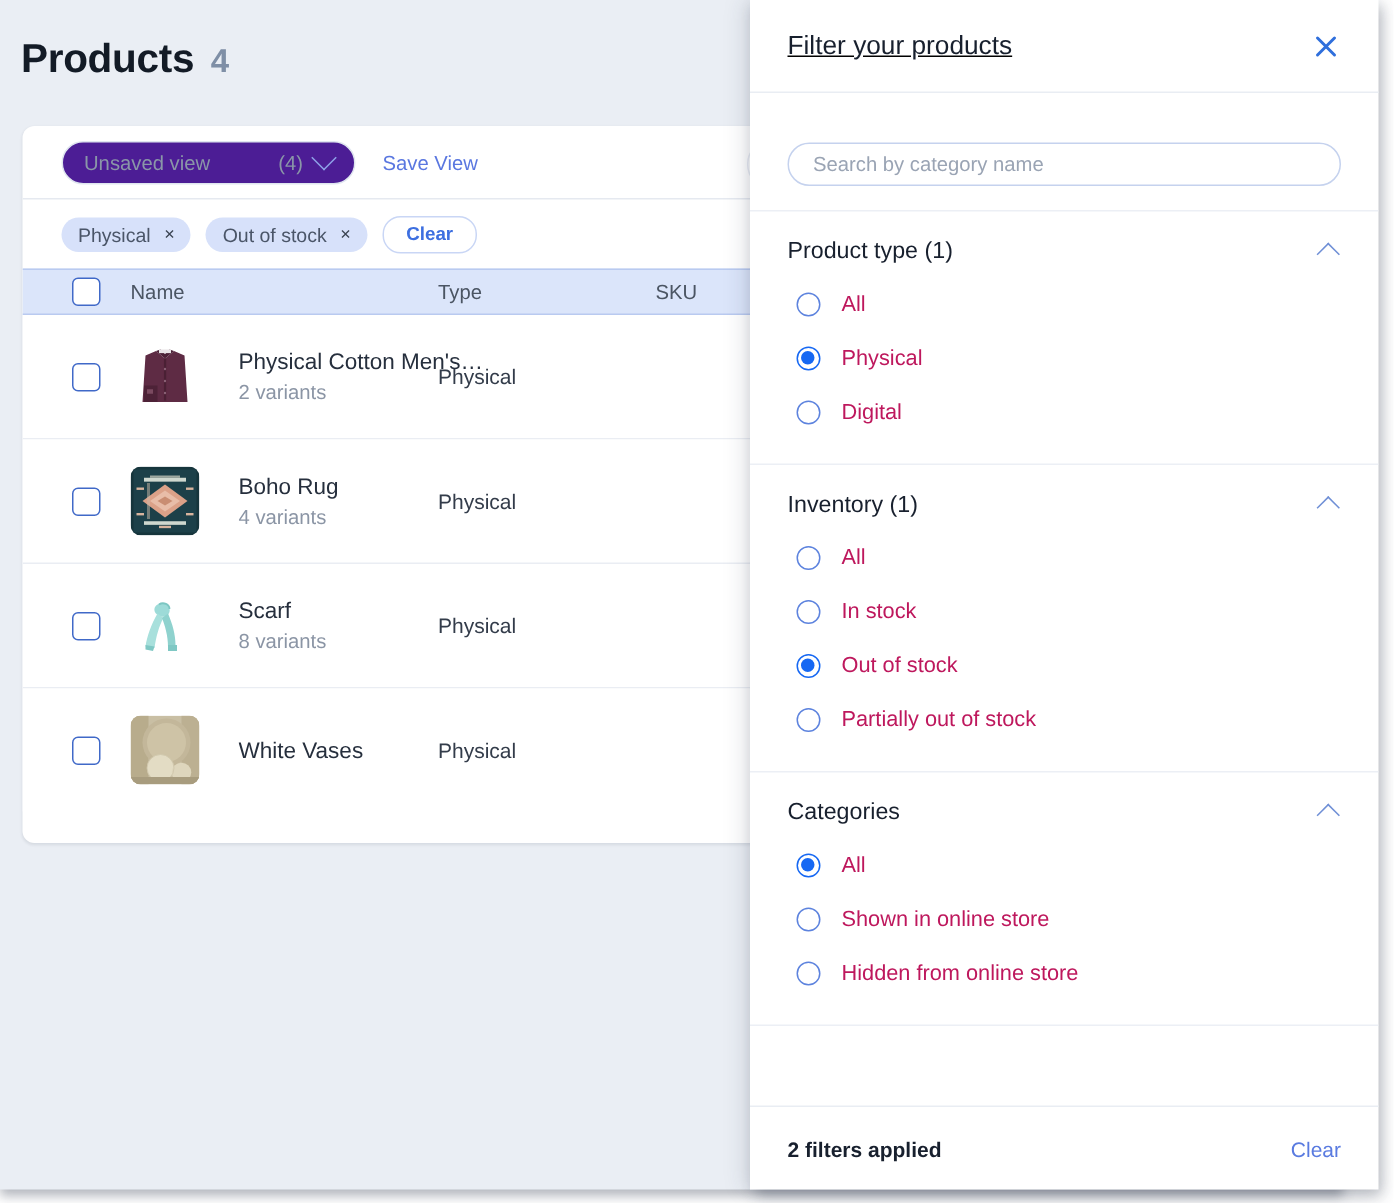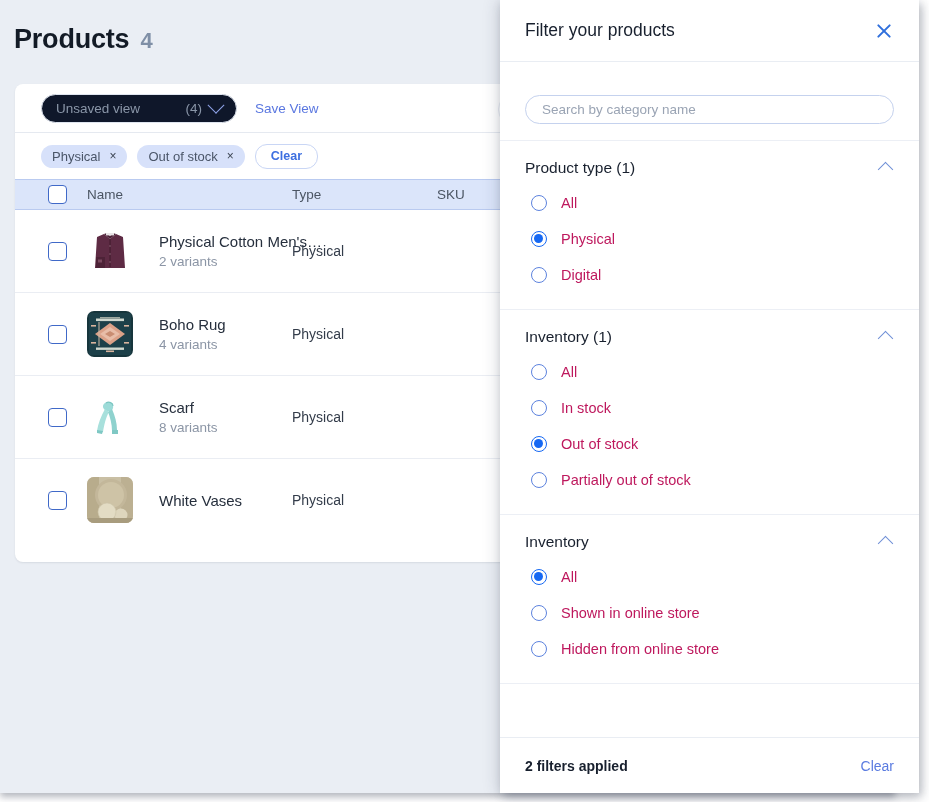--- a/index.html
+++ b/index.html
@@ -73,21 +73,21 @@
   }
   .view-select {
     height: 29px;
     min-width: 196px;
     border: 1px solid #dfe5ef;
     border-radius: 15px;
     display: flex;
     align-items: center;
     padding: 0 14px;
     box-sizing: border-box;
-    background: #0f172a;
+    background: #4c1d95;
     cursor: pointer;
   }
   .view-select .vs-label {
     font-size: 13.5px;
     color: #8a96a8;
     flex: 1;
   }
   .view-select .vs-count {
     font-size: 13.5px;
     color: #8a96a8;
@@ -222,20 +222,21 @@
     box-sizing: border-box;
   }
   .fp-header {
     height: 62px;
     display: flex;
     align-items: center;
     padding: 0 25px;
     border-bottom: 1px solid #e9edf3;
     box-sizing: border-box;
     flex-shrink: 0;
+    text-decoration: underline;
   }
   .fp-title {
     font-size: 17.5px;
     color: #18202e;
     flex: 1;
   }
   .close-x {
     width: 20px; height: 20px;
     position: relative;
     cursor: pointer;
@@ -569,21 +570,21 @@
           </div>
           <div class="radio-row">
             <span class="radio"></span>
             <span class="radio-label">Partially out of stock</span>
           </div>
         </div>
       </div>
 
       <div class="fsection">
         <div class="fsec-head">
-          <span class="fsec-title">Inventory</span>
+          <span class="fsec-title">Categories</span>
           <span class="chevron-up"></span>
         </div>
         <div class="radio-list">
           <div class="radio-row">
             <span class="radio checked"></span>
             <span class="radio-label">All</span>
           </div>
           <div class="radio-row">
             <span class="radio"></span>
             <span class="radio-label">Shown in online store</span>

